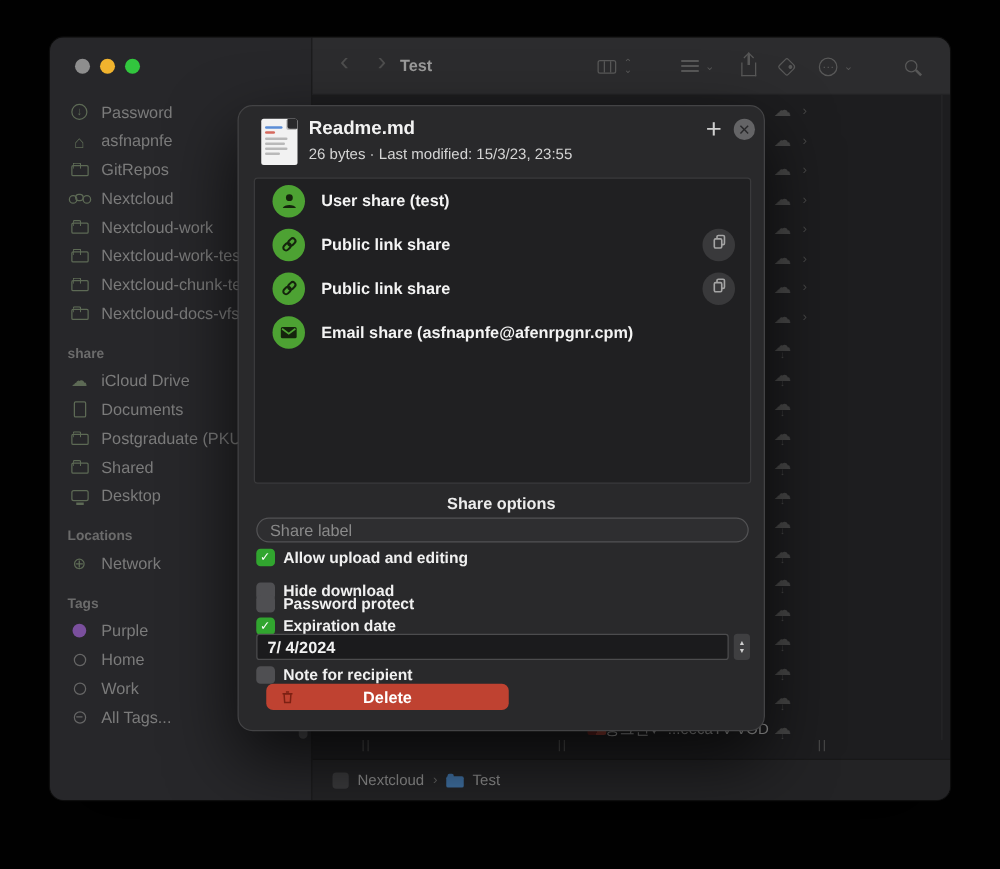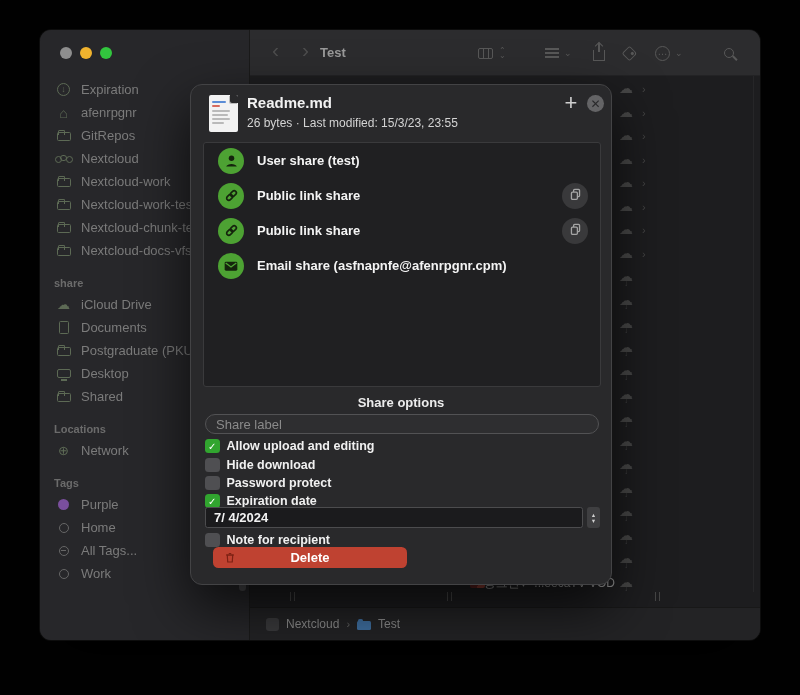--- a/index.html
+++ b/index.html
@@ -156,27 +156,27 @@
 
 <div class="stage">
   <div class="window">
 
     <aside class="sidebar">
       <div class="sb-list" id="sidebar-list">
           <div class="sb-item">
             <span class="sb-ic">
               <span class="ico-dl">↓</span>
             </span>
-            <span>Expiration</span>
+            <span>Password</span>
           </div>
           <div class="sb-item">
             <span class="sb-ic">
               <span style="font-size:14px">⌂</span>
             </span>
-            <span>afenrpgnr</span>
+            <span>asfnapnfe</span>
           </div>
           <div class="sb-item">
             <span class="sb-ic">
               <span class="ico-folder"></span>
             </span>
             <span>GitRepos</span>
           </div>
           <div class="sb-item">
             <span class="sb-ic">
               <span class="ico-nc">
@@ -223,30 +223,30 @@
             <span>Documents</span>
           </div>
           <div class="sb-item">
             <span class="sb-ic">
               <span class="ico-folder"></span>
             </span>
             <span>Postgraduate (PKU)</span>
           </div>
           <div class="sb-item">
             <span class="sb-ic">
+              <span class="ico-folder"></span>
+            </span>
+            <span>Shared</span>
+          </div>
+          <div class="sb-item">
+            <span class="sb-ic">
               <span class="ico-desk"></span>
             </span>
             <span>Desktop</span>
           </div>
-          <div class="sb-item">
-            <span class="sb-ic">
-              <span class="ico-folder"></span>
-            </span>
-            <span>Shared</span>
-          </div>
           <div class="sb-header">Locations</div>
           <div class="sb-item">
             <span class="sb-ic">
               <span style="font-size:13px">⊕</span>
             </span>
             <span>Network</span>
           </div>
           <div class="sb-header">Tags</div>
           <div class="sb-item">
             <span class="sb-ic">
@@ -255,29 +255,29 @@
             <span>Purple</span>
           </div>
           <div class="sb-item">
             <span class="sb-ic">
               <span class="dot-hollow"></span>
             </span>
             <span>Home</span>
           </div>
           <div class="sb-item">
             <span class="sb-ic">
+              <span class="dot-hollow"></span>
+            </span>
+            <span>Work</span>
+          </div>
+          <div class="sb-item">
+            <span class="sb-ic">
               <span class="ico-alltags"></span>
             </span>
             <span>All Tags...</span>
-          </div>
-          <div class="sb-item">
-            <span class="sb-ic">
-              <span class="dot-hollow"></span>
-            </span>
-            <span>Work</span>
           </div>
         </div>
       <div class="sb-scroll"></div>
     </aside>
 
     <div class="traffic">
       <span class="tl" style="background:#8e8e8e"></span>
       <span class="tl" style="background:#f0b32e"></span>
       <span class="tl" style="background:#32c63e"></span>
     </div>
@@ -473,21 +473,21 @@
           </div>
         </div>
 
       <div class="opts-title">Share options</div>
       <input class="share-input" placeholder="Share label" style="">
       <div id="checkbox-list">
           <div class="cb-row" style="top: 352px;">
             <span class="cb-box on">✓</span>
             <span class="cb-label">Allow upload and editing</span>
           </div>
-          <div class="cb-row" style="top: 371px;">
+          <div class="cb-row" style="top: 379px;">
             <span class="cb-box"></span>
             <span class="cb-label">Hide download</span>
           </div>
           <div class="cb-row" style="top: 389px;">
             <span class="cb-box"></span>
             <span class="cb-label">Password protect</span>
           </div>
           <div class="cb-row" style="top: 407px;">
             <span class="cb-box on">✓</span>
             <span class="cb-label">Expiration date</span>

